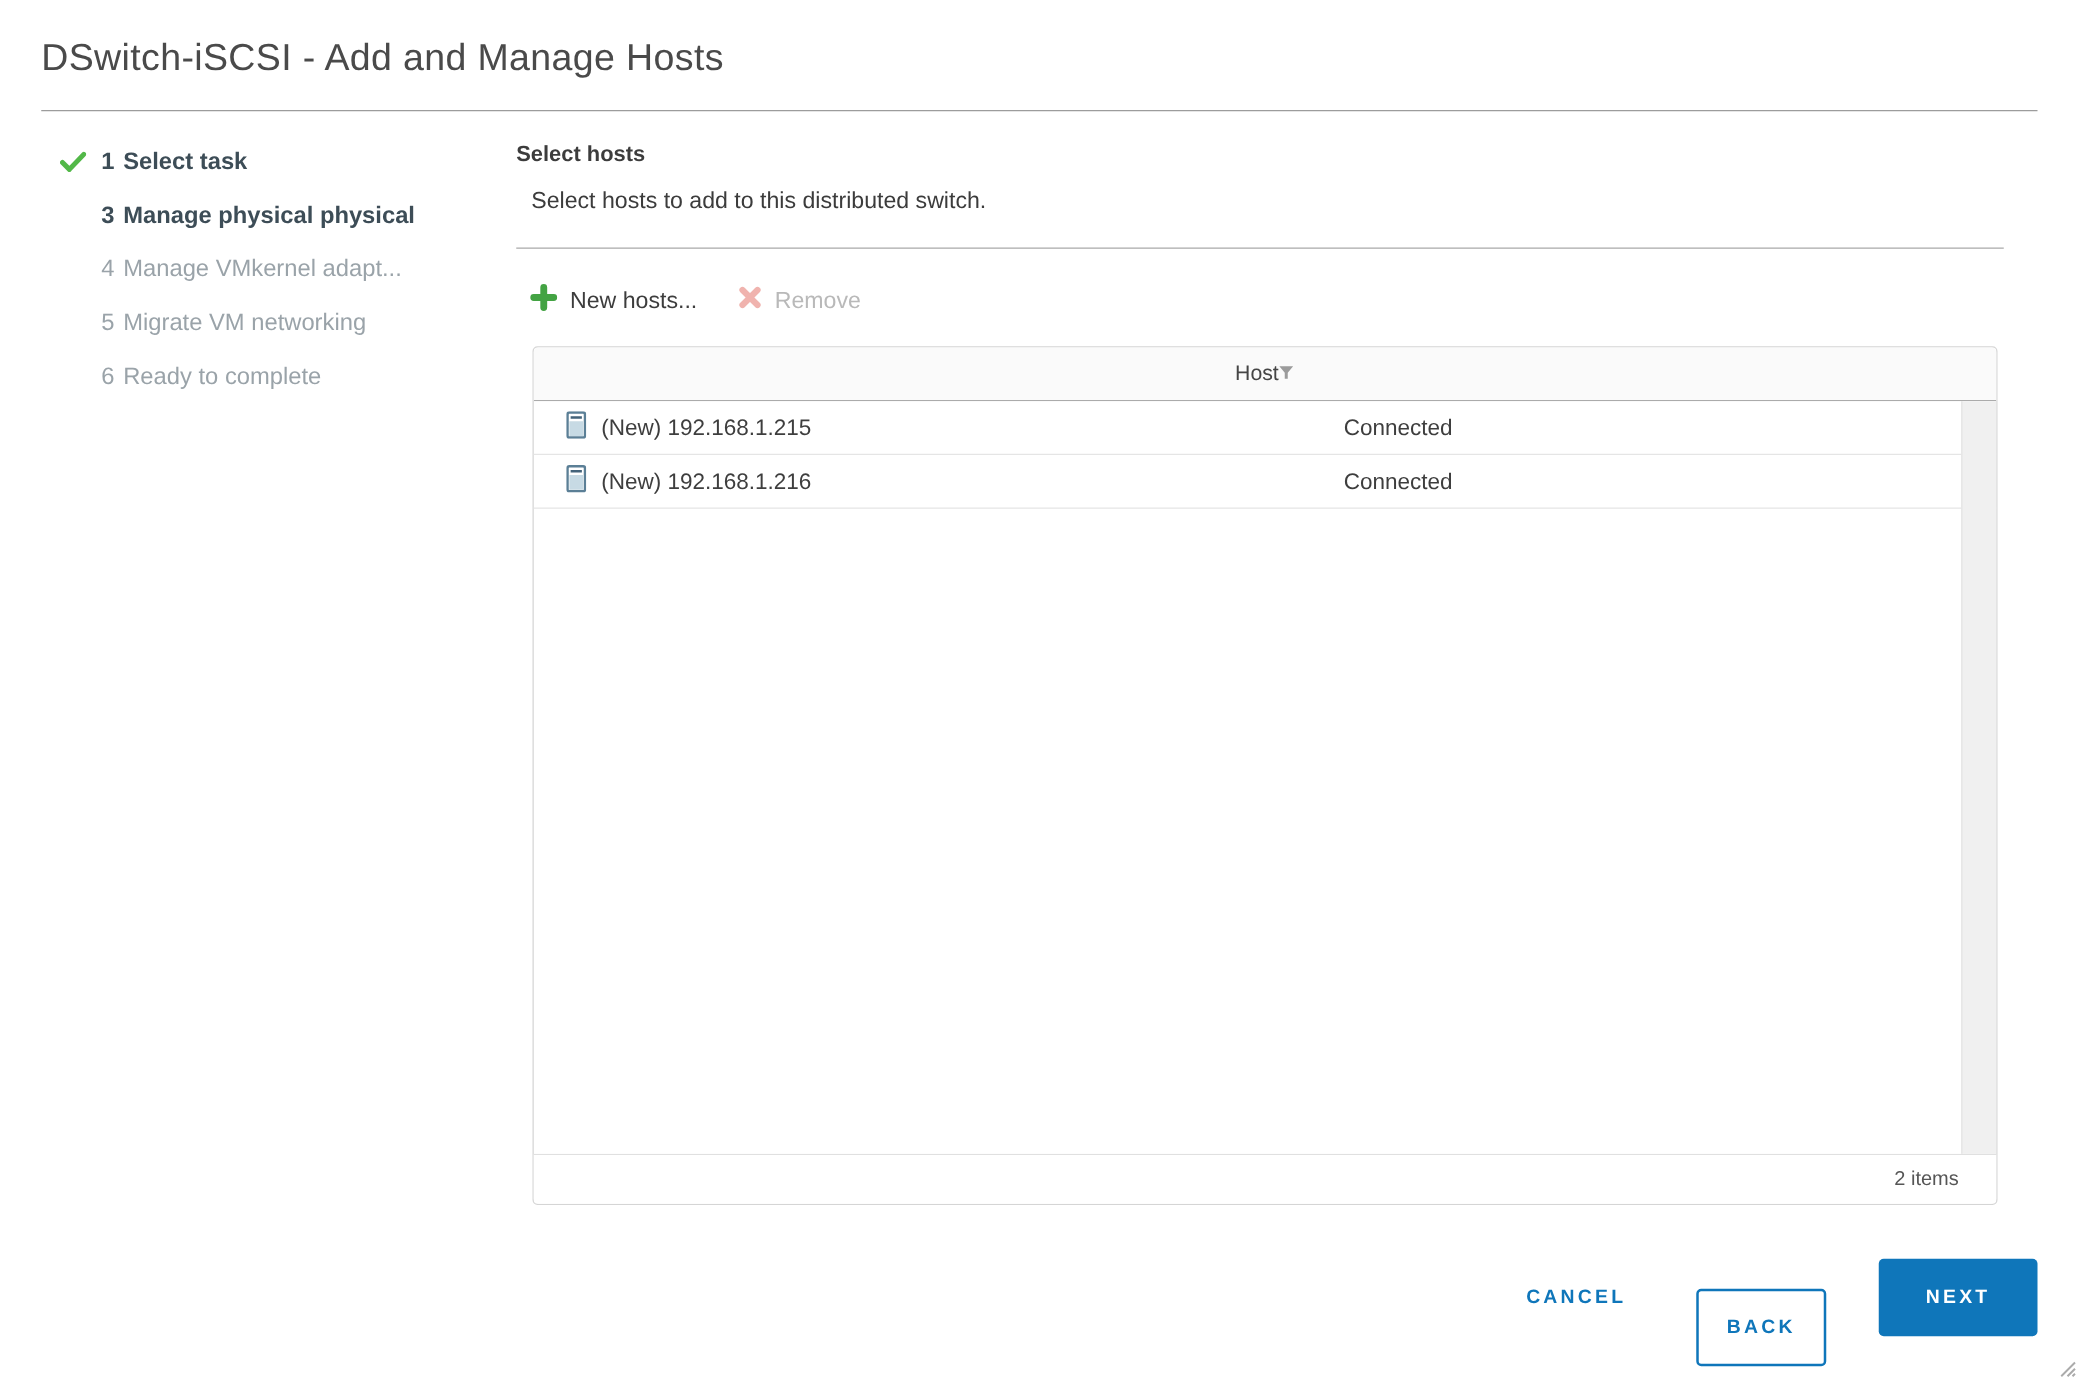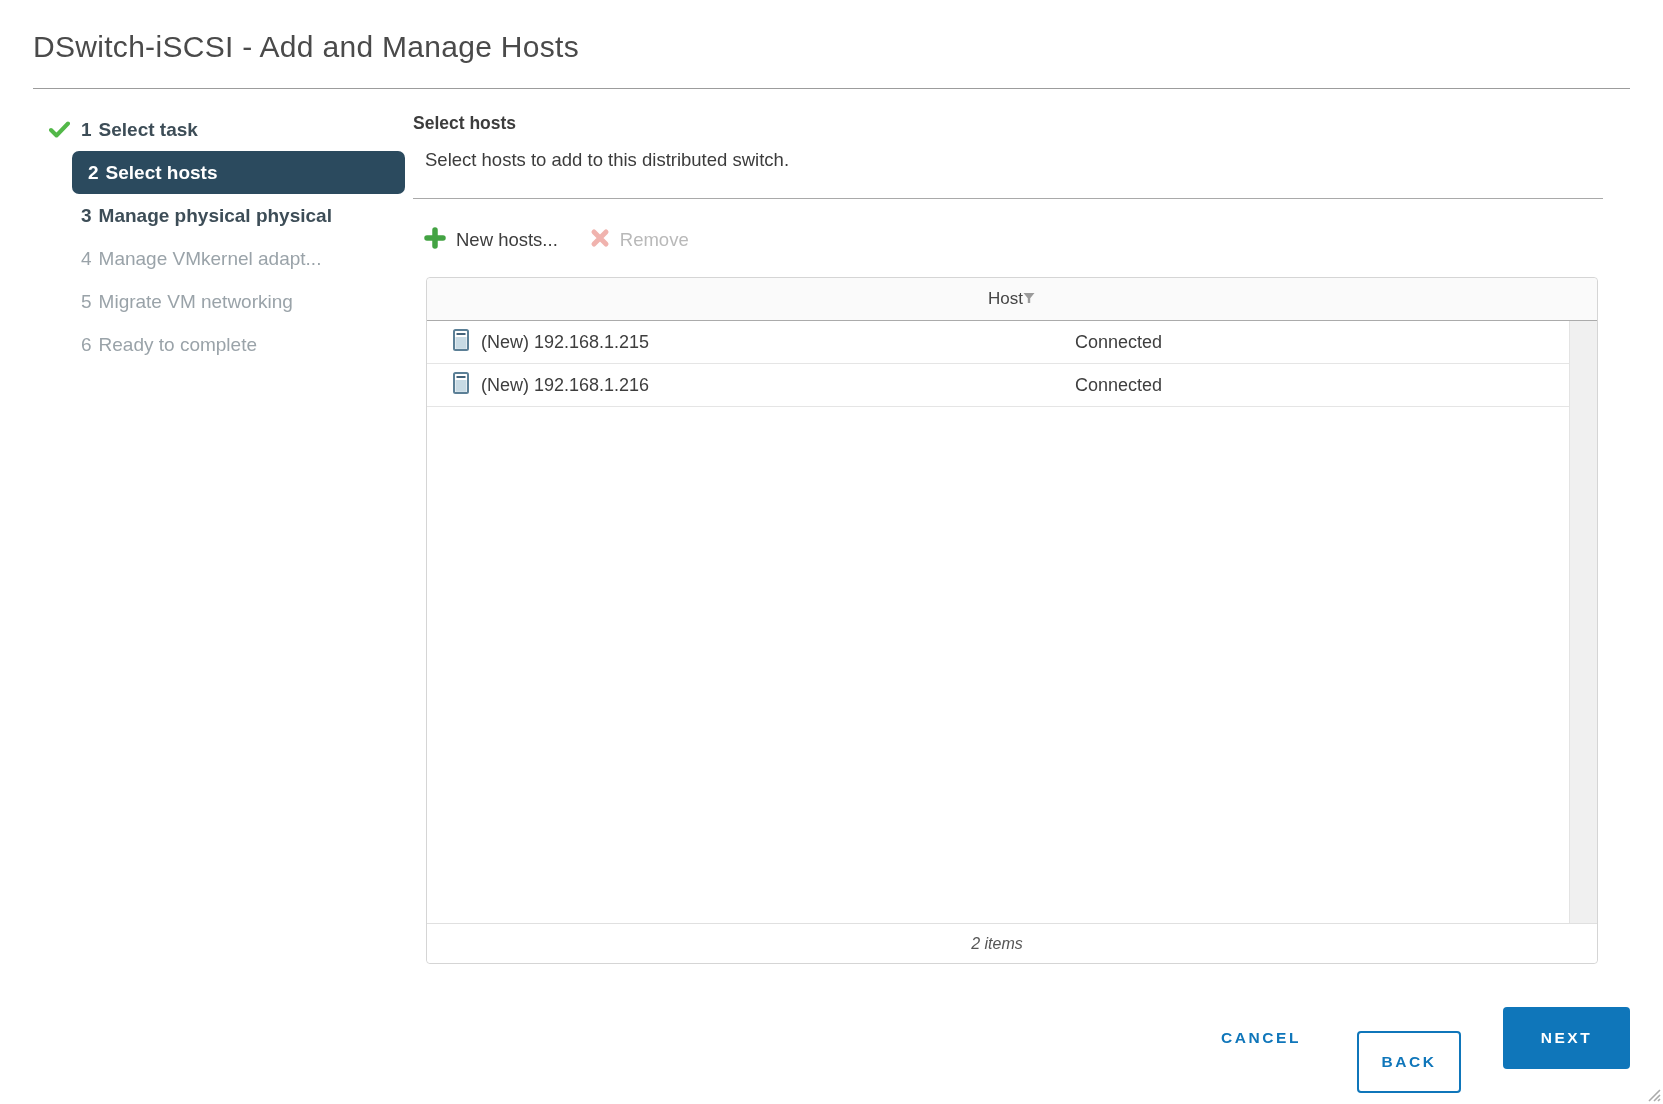--- a/index.html
+++ b/index.html
@@ -13,21 +13,21 @@
   .wizard-title {
     position:absolute; left:33px; top:30px;
     font-size:30px; font-weight:300; color:#4a4a4a; letter-spacing:0.3px;
   }
   .title-rule { position:absolute; left:33px; top:88px; width:1597px; height:1px; background:#9c9c9c; }
 
   
   .steps { position:absolute; left:48px; top:108px; width:357px; }
   .step-row {
     position:relative; height:43px; display:flex; align-items:center;
-    padding-left:33px; font-size:19px; font-weight:600; color:#3d4d57;text-align:center;
+    padding-left:33px; font-size:19px; font-weight:600; color:#3d4d57;
   }
   .step-row .step-text { position:relative; z-index:1; white-space:nowrap; }
   .step-row.disabled { color:#9aa3a9; font-weight:500; }
   .step-row.active { padding-left:40px; color:#ffffff; font-weight:700; }
   .step-pill {
     position:absolute; left:24px; right:0; top:0; bottom:0;
     background:var(--pill, #2b4a5e); border-radius:7px;
   }
   .check-wrap { position:absolute; left:0; top:13px; width:22px; height:18px; }
   .step-num { margin-right:7px; }
@@ -65,22 +65,22 @@
   }
   .cell-host { width:624px; display:flex; align-items:center; gap:12px; padding-left:26px; }
   .cell-status { flex:1; padding-left:24px; }
   .scroll-gutter {
     position:absolute; top:43px; bottom:40px; right:0; width:28px;
     background:#f0f0f0; border-left:1px solid #e3e3e3; border-radius:0 0 0 0;
   }
   .grid-footer {
     position:absolute; left:0; right:0; bottom:0; height:40px;
     border-top:1px solid #e0e0e0; background:#fff; border-radius:0 0 4px 4px;
-    display:flex; align-items:center; justify-content:center;
-    padding-right:30px; font-size:16px; color:#565656;font-style:italic;
+    display:flex; align-items:center; justify-content:flex-end;
+    padding-right:30px; font-size:16px; color:#565656;
   }
 
   
   .btn { position:absolute; top:1007px; height:62px; font-size:15.5px; font-weight:700;
          letter-spacing:2.6px; display:flex; align-items:center; justify-content:center;
          border-radius:4px; cursor:pointer; }
   .btn-cancel { left:1196px; width:130px; color:var(--accent,#0f76ba); background:transparent; }
   .btn-back   { left:1357px; width:104px; color:var(--accent,#0f76ba); background:#fff;
                 border:2px solid var(--accent,#0f76ba);margin-top:24px; }
   .btn-next   { left:1503px; width:127px; color:#fff; background:var(--accent,#0f76ba); }
@@ -99,24 +99,20 @@
 
     <div class="step-row">
       <span class="check-wrap">
         <svg width="21" height="17" viewBox="0 0 21 17">
           <path d="M2 9 L7.5 14.5 L19 2.5" fill="none" stroke="#52b848" stroke-width="4" stroke-linecap="round" stroke-linejoin="round"></path>
         </svg>
       </span>
       <span class="step-text"><span class="step-num">1</span><span>Select task</span></span>
     </div>
 
-    <div class="step-row active">
-      <span class="step-pill"></span>
-      <span class="step-text"><span class="step-num">2</span><span>Select hosts</span></span>
-    </div>
 
     <div class="step-row">
       <span class="step-text"><span class="step-num">3</span><span>Manage physical physical</span></span>
     </div>
 
     <div class="step-row disabled">
       <span class="step-text"><span class="step-num">4</span><span>Manage VMkernel adapt...</span></span>
     </div>
 
     <div class="step-row disabled">

